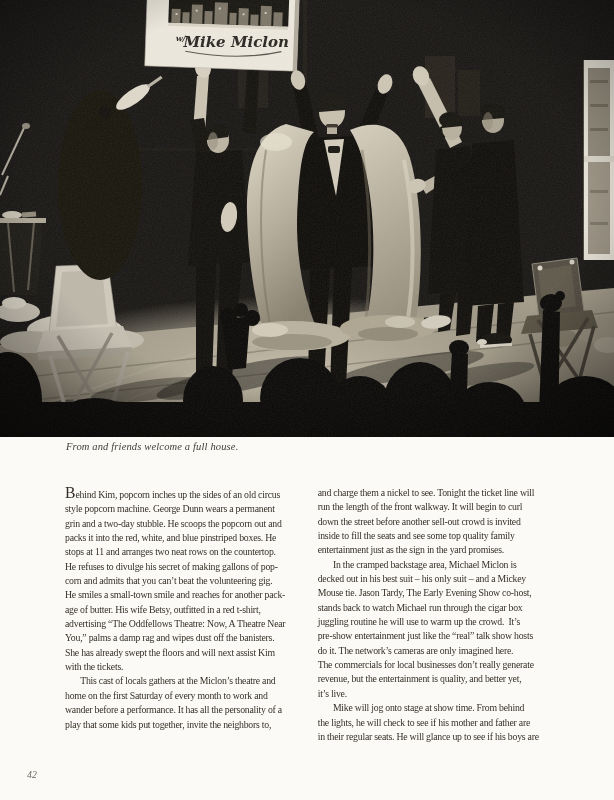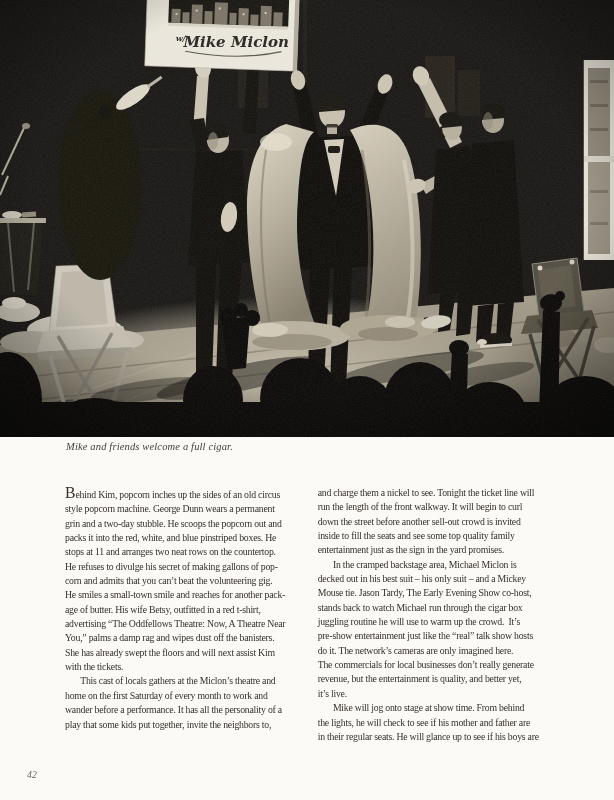--- a/index.html
+++ b/index.html
@@ -316,21 +316,21 @@
           <circle cx="560" cy="296" r="5"></circle>
         <ellipse cx="585" cy="410" rx="40" ry="34"></ellipse>
         <rect x="560" y="390" width="54" height="47"></rect>
       </g>
 
       <rect x="0" y="0" width="614" height="437" filter="url(#grain)" opacity="0.55"></rect>
       <rect x="0" y="0" width="614" height="437" fill="url(#vig)"></rect>
     </svg>
   </div>
 
-  <div class="caption">Mike and friends welcome a full cigar.</div>
+  <div class="caption">From and friends welcome a full house.</div>
 
   <div class="textcols">
     <div class="col">
       <p class="para"><span class="initial">B</span><span>ehind Kim, popcorn inches up the sides of an old circus
 style popcorn machine. George Dunn wears a permanent
 grin and a two-day stubble. He scoops the popcorn out and
 packs it into the red, white, and blue pinstriped boxes. He
 stops at 11 and arranges two neat rows on the countertop.
 He refuses to divulge his secret of making gallons of pop-
 corn and admits that you can’t beat the volunteering gig.

